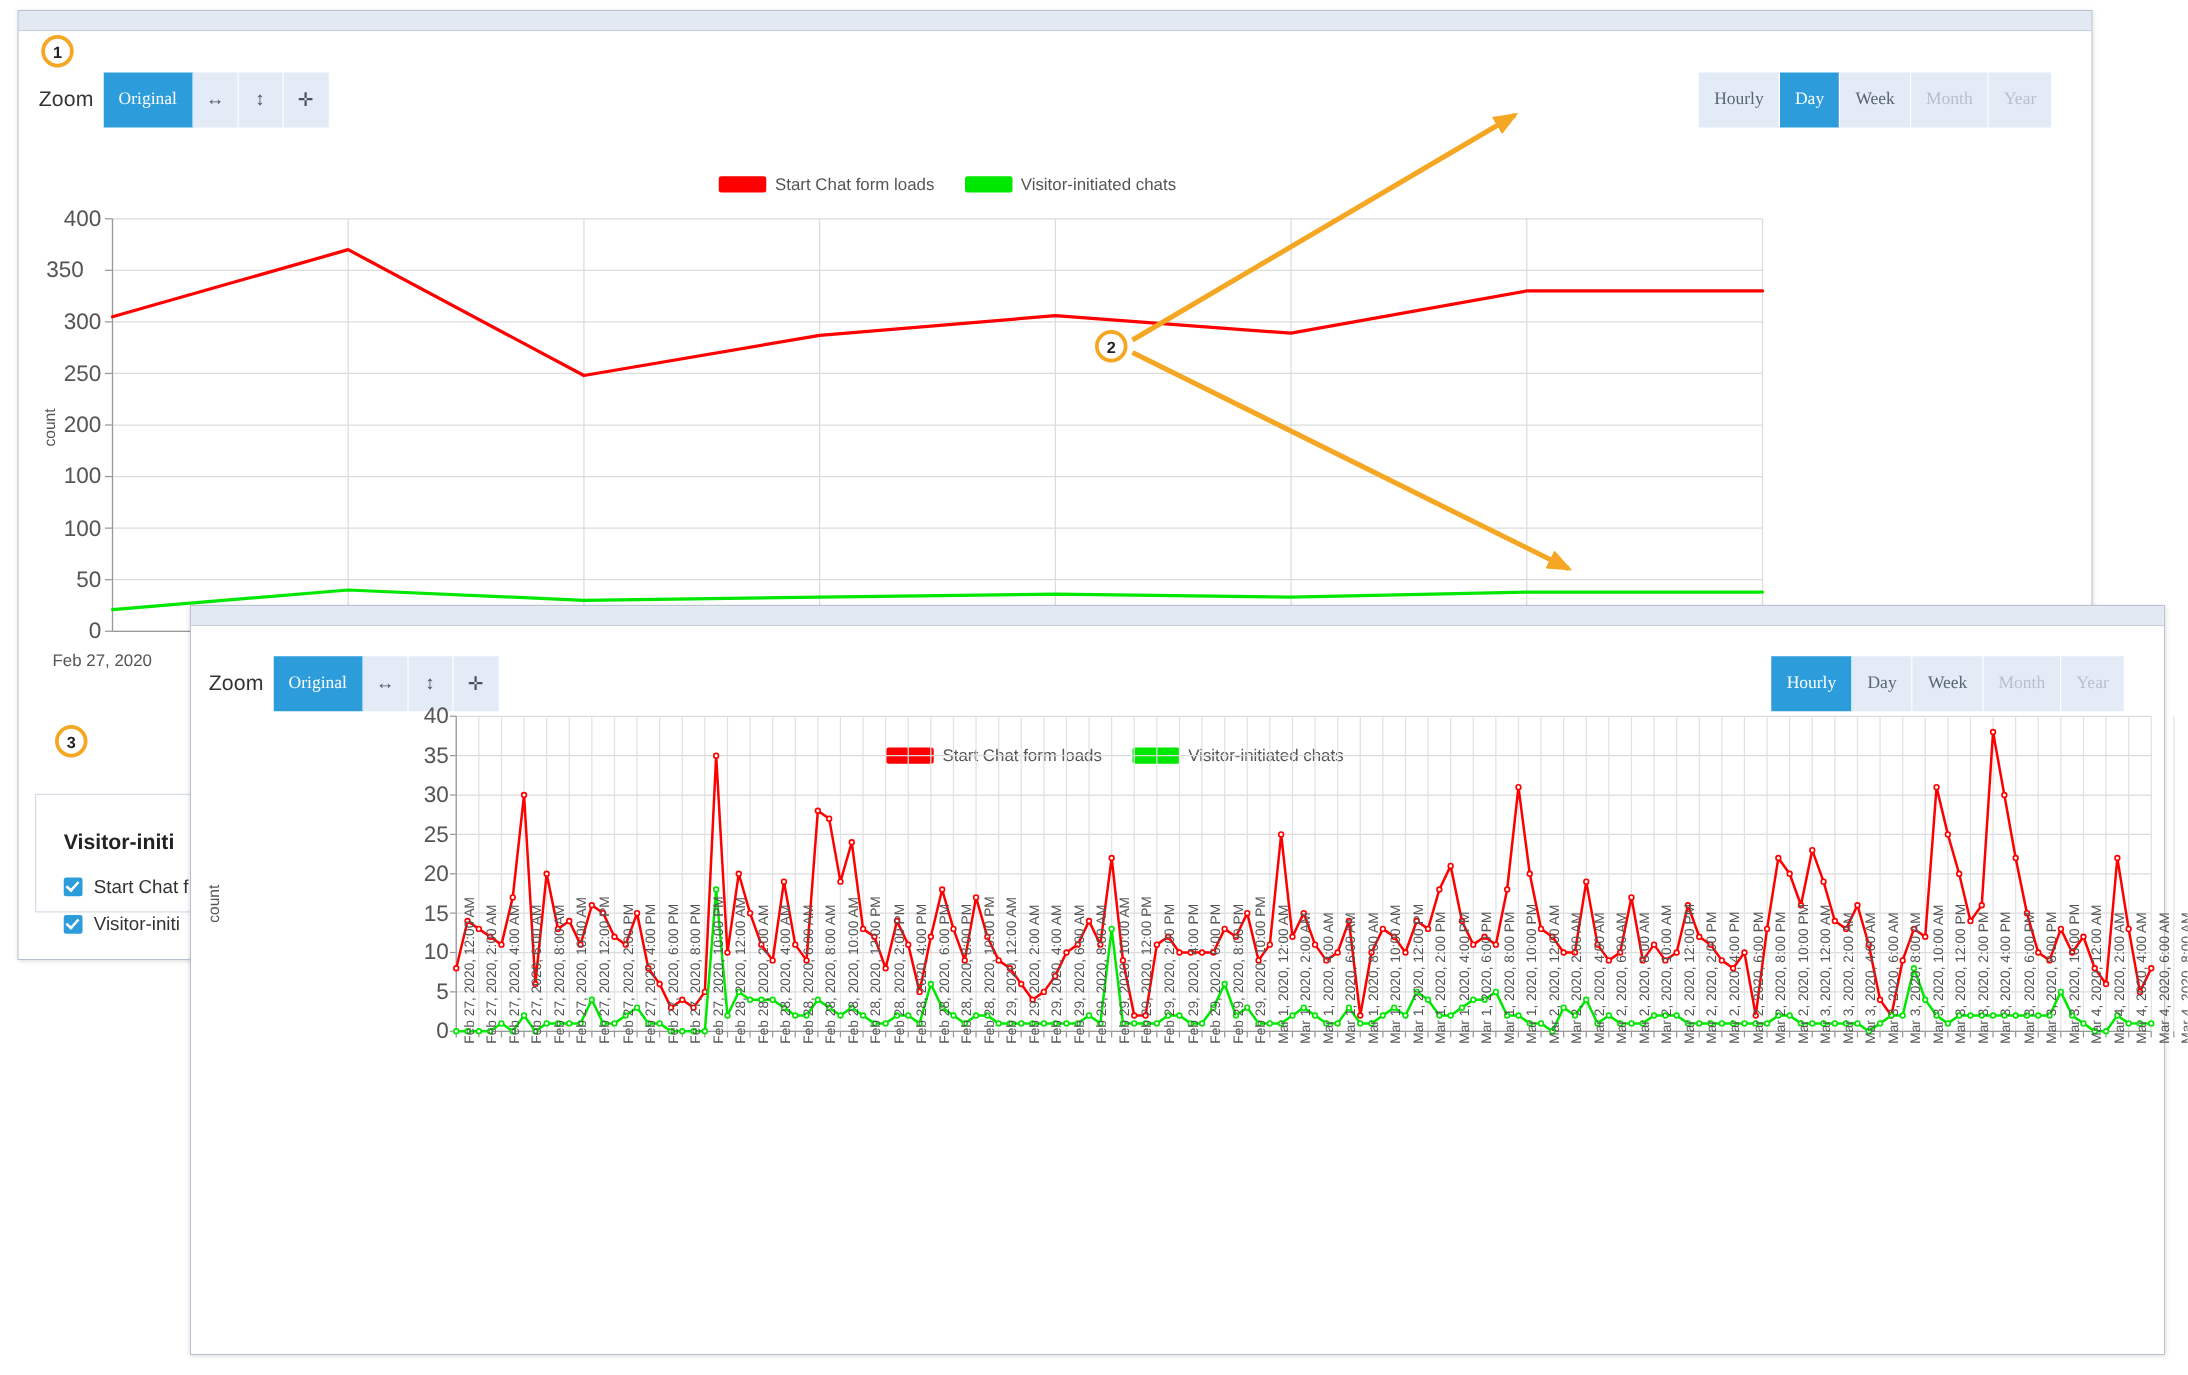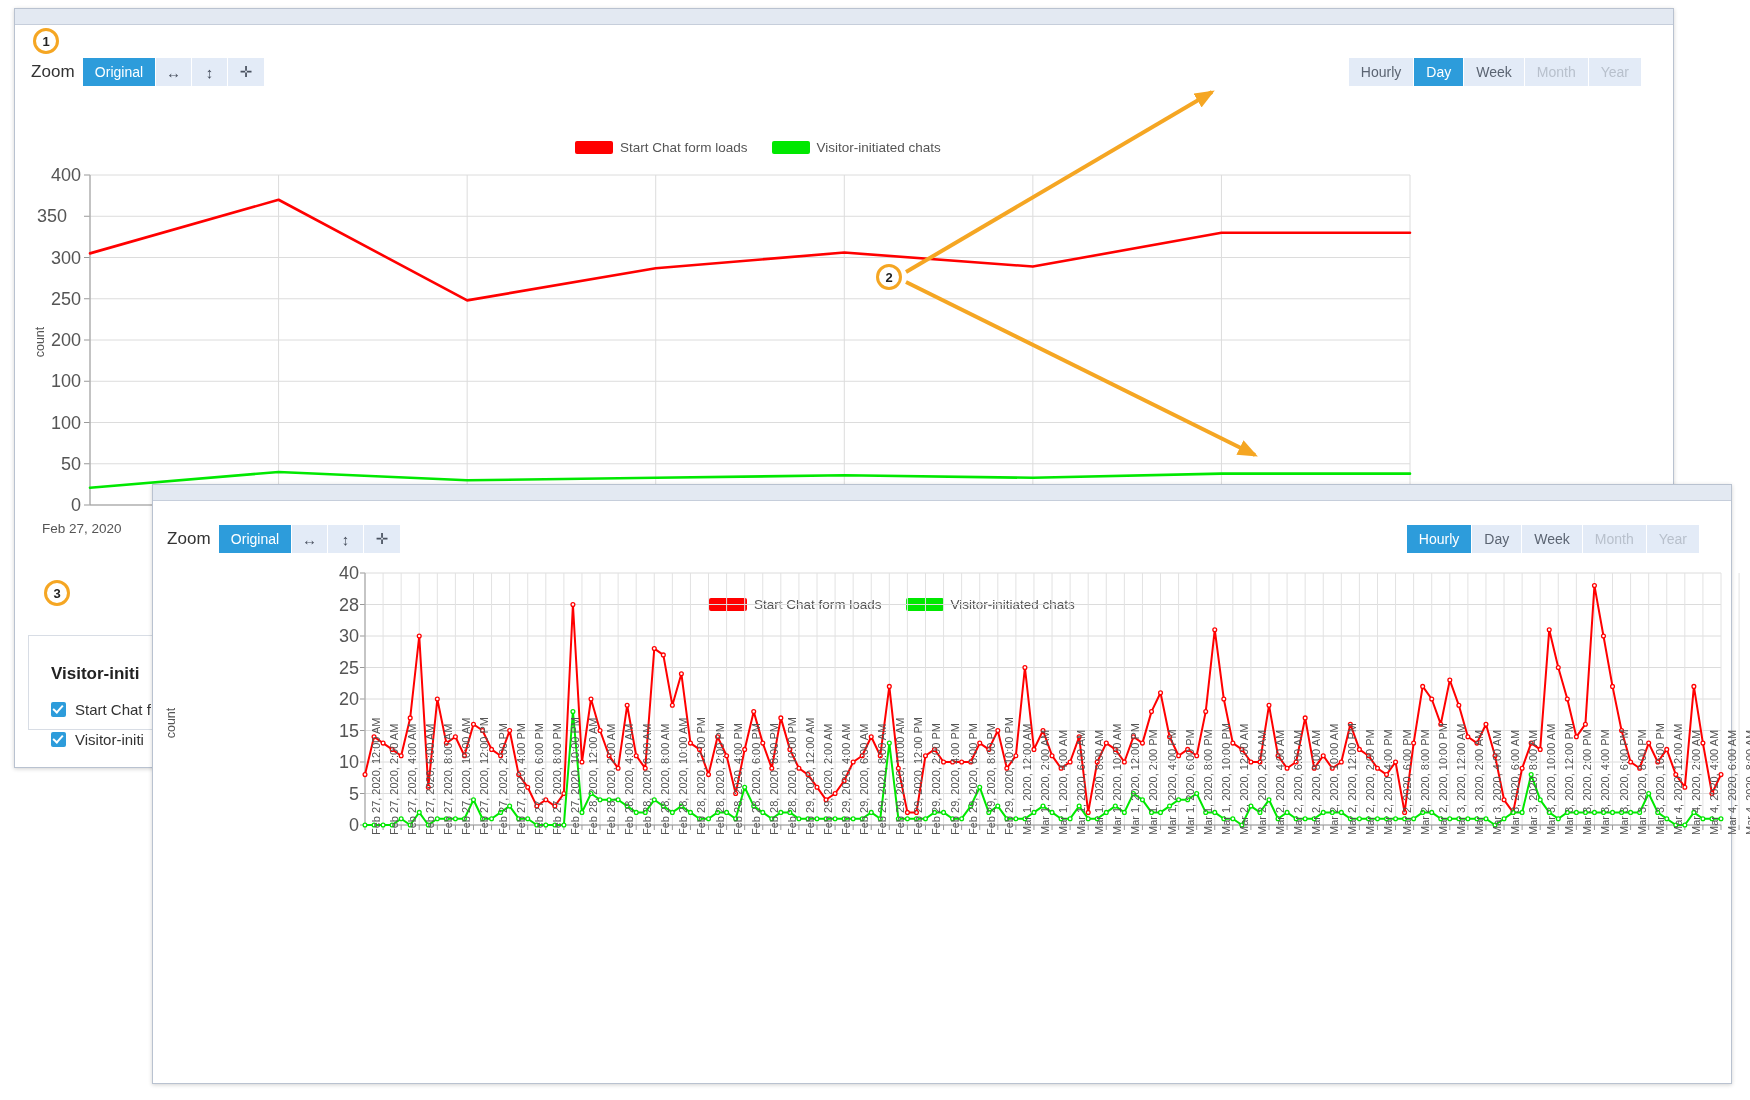--- a/index.html
+++ b/index.html
@@ -27,23 +27,23 @@
 
   #window-top    { left:14px;  top:8px;   width:1660px; height:760px; z-index:1; }
   #window-bottom { left:152px; top:484px; width:1580px; height:600px; z-index:3; }
   .zoom-group {
     position:absolute; display:flex; align-items:center; gap:0;
   }
   .zoom-label {
     font-size:17px; color:#333; margin-right:8px; letter-spacing:.1px;
   }
   .btn {
-    font-family:Liberation Sans, sans-serif;
+    font-family:Liberation Serif, serif;
     font-size:14px;
-    height:28px;
+    height:44px;
     min-width:36px;
     padding:0 12px;
     display:flex; align-items:center; justify-content:center;
     background:#e3ebf7;
     color:#5b6472;
     border:none;
     border-right:1px solid #ffffff;
     cursor:pointer;
     user-select:none;
     white-space:nowrap;
@@ -843,21 +843,21 @@
       </div>
 
 
   <div class="ytick" style="left: 160px; width: 46px; top: 324px;">0</div>
       <div class="ytick" style="left: 160px; width: 46px; top: 292.5px;">5</div>
       <div class="ytick" style="left: 160px; width: 46px; top: 261px;">10</div>
       <div class="ytick" style="left: 160px; width: 46px; top: 229.5px;">15</div>
       <div class="ytick" style="left: 160px; width: 46px; top: 198px;">20</div>
       <div class="ytick" style="left: 160px; width: 46px; top: 166.5px;">25</div>
       <div class="ytick" style="left: 160px; width: 46px; top: 135px;">30</div>
-      <div class="ytick" style="left: 160px; width: 46px; top: 103.5px;">28</div>
+      <div class="ytick" style="left: 160px; width: 46px; top: 103.5px;">35</div>
       <div class="ytick" style="left: 160px; width: 46px; top: 72px;">40</div>
     </div>
 </div>
 
 <svg id="annotation-arrows">
   <defs>
     <marker id="arrowhead" markerWidth="5" markerHeight="4" refX="4.2" refY="2" orient="auto">
       <polygon points="0 0, 5 2, 0 4" fill="#f5a623"></polygon>
     </marker>
   </defs>

